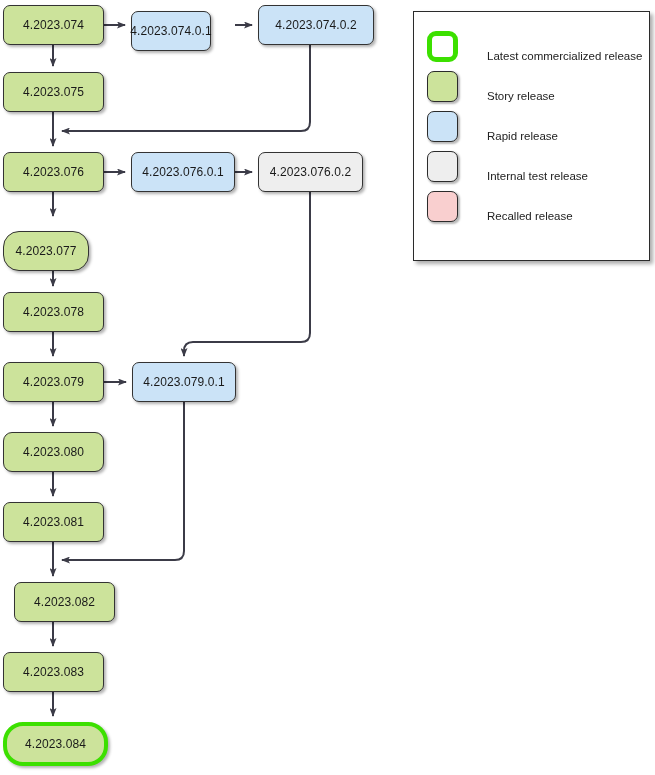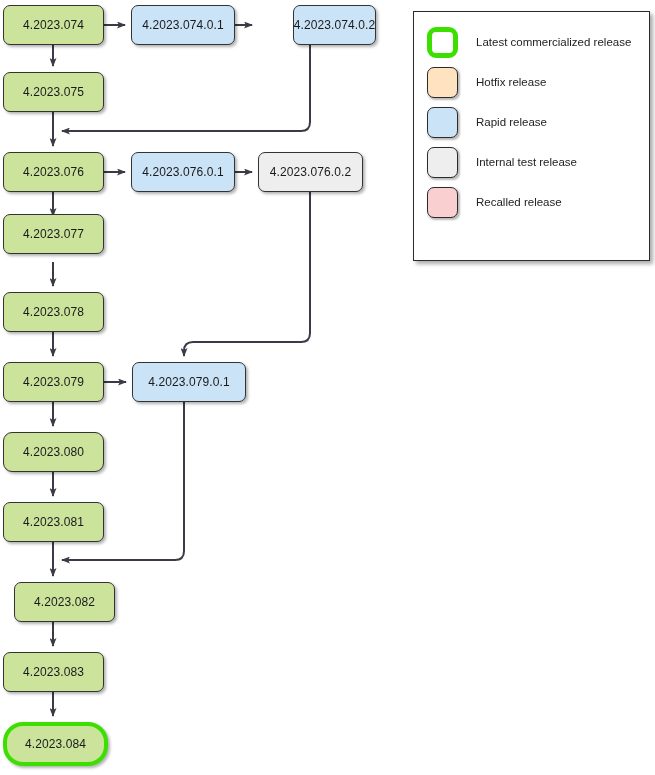--- a/index.html
+++ b/index.html
@@ -57,23 +57,24 @@
     width: 237px;
     height: 250px;
     background: #ffffff;
     border: 1.4px solid #2b2b2b;
     box-shadow: 3px 3px 4px rgba(0,0,0,0.33);
     box-sizing: border-box;
     padding: 10px 0 0 0;
   }
   .legend-row {
     display: flex;
-    align-items: center;
+    align-items: flex-end;
     height: 40px;
     padding-left: 13px;
+    gap: 11px;
   }
   .swatch {
     width: 31px;
     height: 31px;
     border-radius: 7px;
     border: 1.6px solid #2b2b2b;
     box-sizing: border-box;
     flex: 0 0 auto;
     box-shadow: 1.5px 1.5px 2px rgba(0,0,0,0.28);
   }
@@ -124,48 +125,48 @@
         <path d="M 53 542 L 53 576" fill="none" stroke="#3b3b47" stroke-width="2" marker-end="url(#arrowhead)"></path>
         <path d="M 53 622 L 53 646" fill="none" stroke="#3b3b47" stroke-width="2" marker-end="url(#arrowhead)"></path>
         <path d="M 53 692 L 53 716" fill="none" stroke="#3b3b47" stroke-width="2" marker-end="url(#arrowhead)"></path>
       </g>
   </svg>
 
   <div id="node-layer">
       <div class="node story" style="left: 3px; top: 5px; width: 101px; height: 40px;">
         <span>4.2023.074</span>
       </div>
-      <div class="node rapid" style="left: 131px; top: 5px; width: 104px; height: 40px;">
+      <div class="node rapid" style="left: 131px; top: 11px; width: 80px; height: 40px;">
         <span>4.2023.074.0.1</span>
       </div>
-      <div class="node rapid" style="left: 258px; top: 5px; width: 83px; height: 40px; margin-left: 35px;">
+      <div class="node rapid" style="left: 258px; top: 5px; width: 116px; height: 40px;">
         <span>4.2023.074.0.2</span>
       </div>
       <div class="node story" style="left: 3px; top: 72px; width: 101px; height: 40px;">
         <span>4.2023.075</span>
       </div>
       <div class="node story" style="left: 3px; top: 152px; width: 101px; height: 40px;">
         <span>4.2023.076</span>
       </div>
       <div class="node rapid" style="left: 131px; top: 152px; width: 104px; height: 40px;">
         <span>4.2023.076.0.1</span>
       </div>
       <div class="node internal" style="left: 258px; top: 152px; width: 105px; height: 40px;">
         <span>4.2023.076.0.2</span>
       </div>
-      <div class="node story" style="left: 3px; top: 214px; width: 101px; height: 40px;">
+      <div class="node story" style="left: 3px; top: 231px; width: 86px; height: 40px; border-radius: 16px;">
         <span>4.2023.077</span>
       </div>
       <div class="node story" style="left: 3px; top: 292px; width: 101px; height: 40px;">
         <span>4.2023.078</span>
       </div>
       <div class="node story" style="left: 3px; top: 362px; width: 101px; height: 40px;">
         <span>4.2023.079</span>
       </div>
-      <div class="node rapid" style="left: 132px; top: 362px; width: 114px; height: 40px;">
+      <div class="node rapid" style="left: 132px; top: 362px; width: 104px; height: 40px;">
         <span>4.2023.079.0.1</span>
       </div>
       <div class="node story" style="left: 3px; top: 432px; width: 101px; height: 40px; border-radius: 9px;">
         <span>4.2023.080</span>
       </div>
       <div class="node story" style="left: 3px; top: 502px; width: 101px; height: 40px; text-align: center;">
         <span>4.2023.081</span>
       </div>
       <div class="node story" style="left: 3px; top: 582px; width: 101px; height: 40px; margin-left: 11px;">
         <span>4.2023.082</span>
@@ -177,22 +178,22 @@
         <span>4.2023.084</span>
       </div>
     </div>
 
   <div id="legend">
       <div class="legend-row">
         <div class="swatch latest"></div>
         <div class="legend-label">Latest commercialized release</div>
       </div>
       <div class="legend-row">
-        <div class="swatch hotfix"></div>
-        <div class="legend-label">Hotfix release</div>
+        <div class="swatch story"></div>
+        <div class="legend-label">Story release</div>
       </div>
       <div class="legend-row">
         <div class="swatch rapid"></div>
         <div class="legend-label">Rapid release</div>
       </div>
       <div class="legend-row">
         <div class="swatch internal"></div>
         <div class="legend-label">Internal test release</div>
       </div>
       <div class="legend-row">

